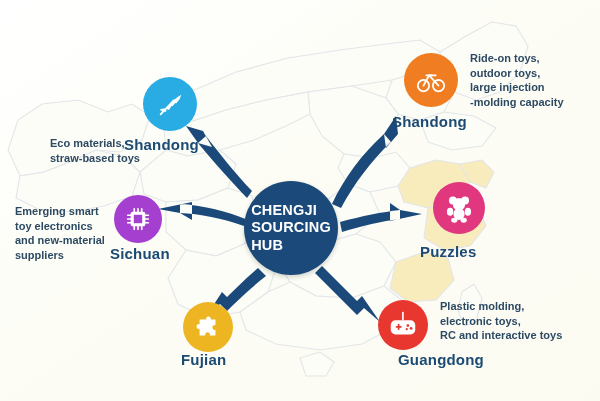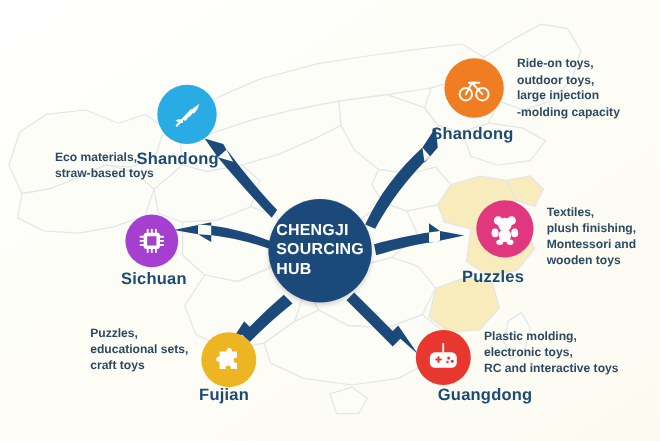--- a/index.html
+++ b/index.html
@@ -251,24 +251,21 @@
   <div class="prov-label" style="left:420px;top:243px;">Puzzles</div>
   <div class="prov-label" style="left:181px;top:351px;">Fujian</div>
   <div class="prov-label" style="left:362px;top:351px;margin-left:36px;">Guangdong</div>
 
   <div class="desc" style="left:50px;top:92px;margin-top:44px;">Eco materials,
 straw-based toys</div>
   <div class="desc" style="left:470px;top:51px;">Ride-on toys,
 outdoor toys,
 large injection
 -molding capacity</div>
-  <div class="desc" style="left:497px;top:186px;">Textiles,
-plush finishing,
-Montessori and
-wooden toys</div>
-  <div class="desc" style="left:82px;top:296px;">Puzzles,
-educational sets,
-craft toys</div>
+  <div class="desc" style="left:15px;top:204px;">Emerging smart
+toy electronics
+and new-material
+suppliers</div>
   <div class="desc" style="left:440px;top:299px;">Plastic molding,
 electronic toys,
 RC and interactive toys</div>
 
 </div>
 
 </body></html>

